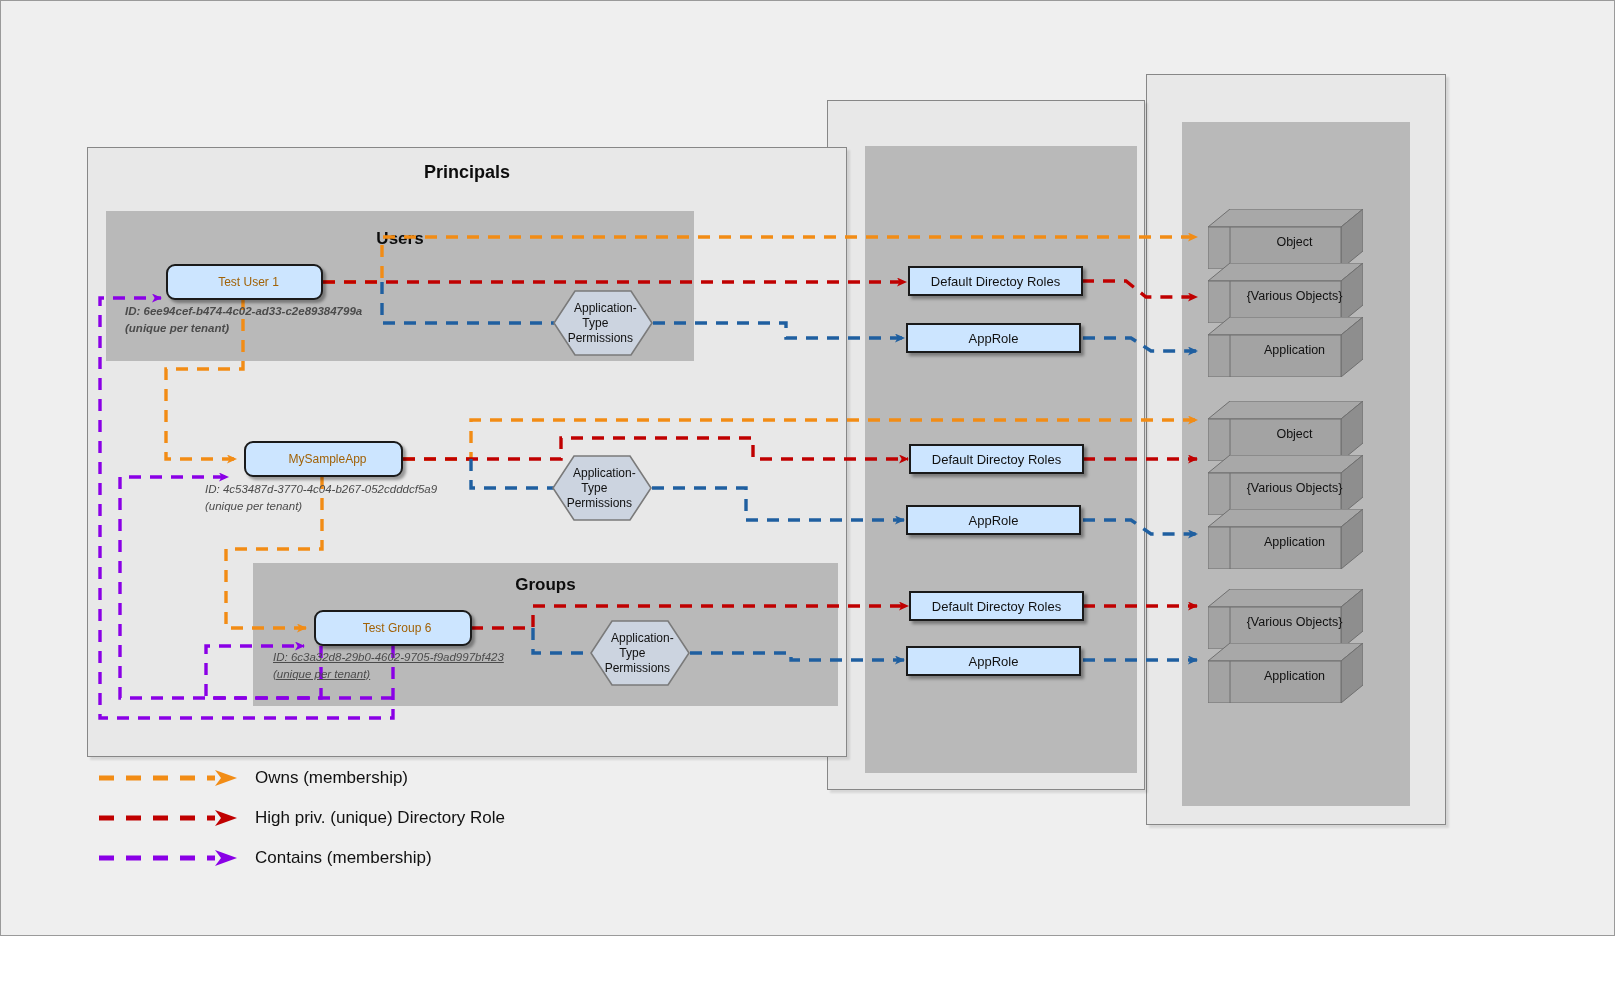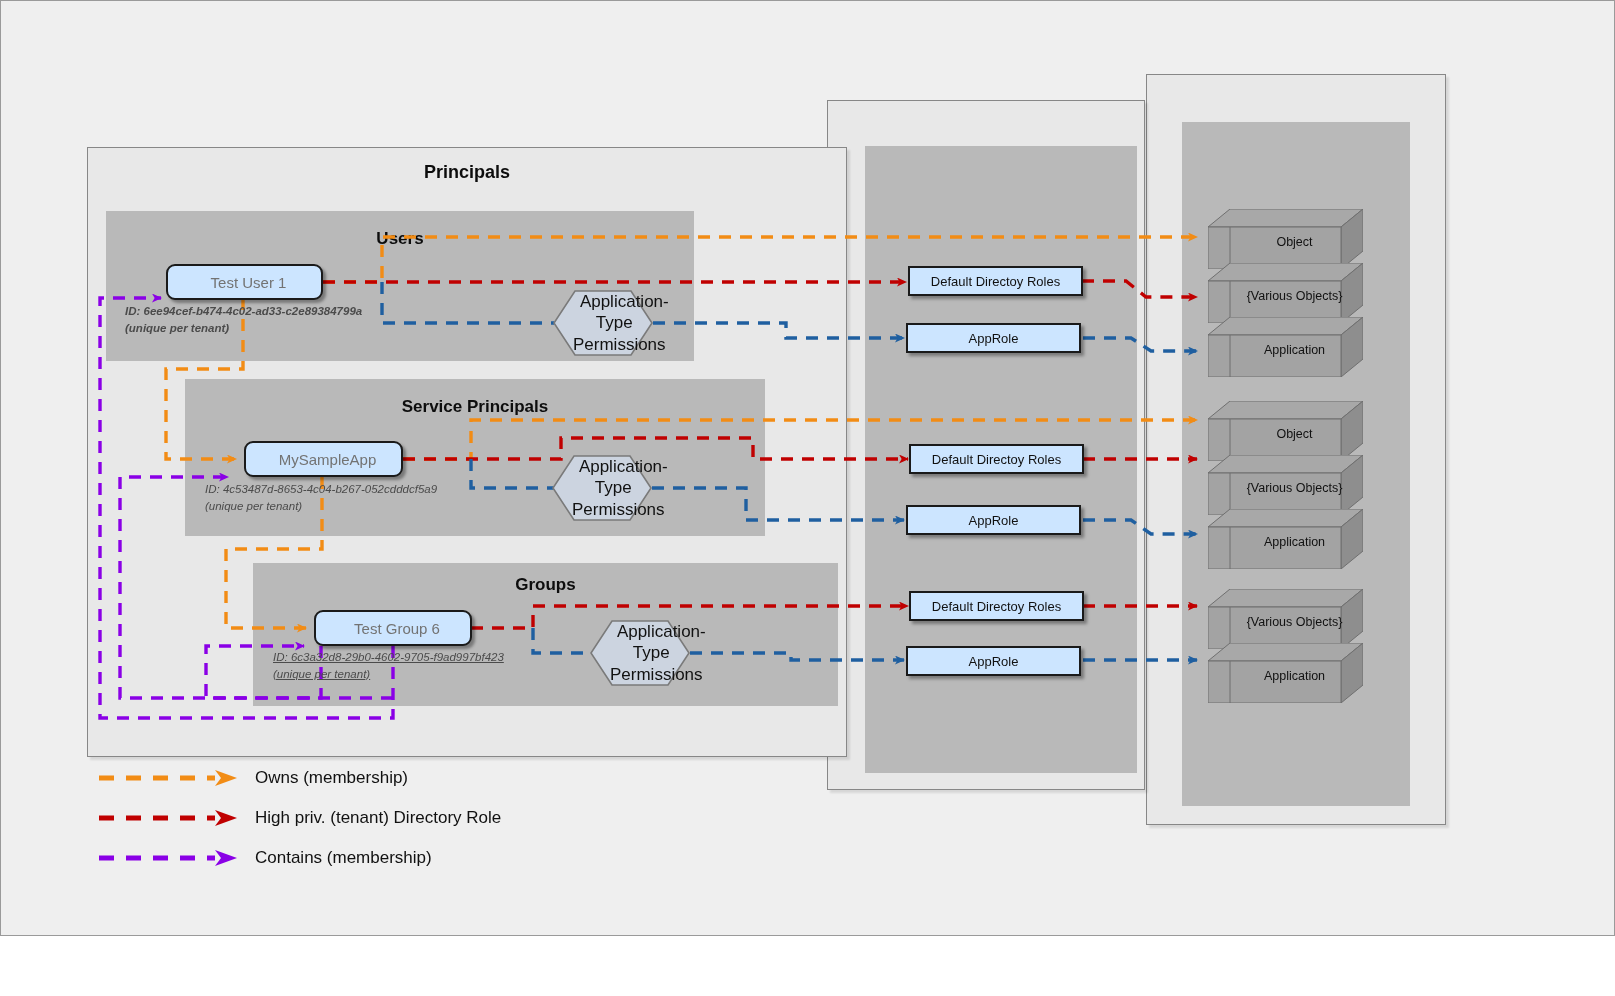--- a/index.html
+++ b/index.html
@@ -40,41 +40,41 @@
   }
 
   
   .node{
     position:absolute;
     background:#cce5ff;
     border:2px solid #1a1a1a;
     border-radius:9px;
     box-sizing:border-box;
     display:flex;align-items:center;justify-content:center;
-    font-size:15px;color:#737373;
+    font-size:12px;color:#a16207;
     box-shadow:3px 3px 3px rgba(0,0,0,.35);
     padding-left:8px;
   }
   
   .node-sq{
     position:absolute;
     background:#cce5ff;
     border:2px solid #1a1a1a;
     border-radius:0;
     box-sizing:border-box;
     display:flex;align-items:center;justify-content:center;
     font-size:13px;color:#111;
     box-shadow:3px 3px 3px rgba(0,0,0,.35);
   }
   
   .hex{
     position:absolute;
-    display:flex;align-items:center;justify-content:flex-start;
+    display:flex;align-items:center;justify-content:flex-end;
     text-align:center;
-    font-size:17px;line-height:1.25;color:#111;
+    font-size:12px;line-height:1.25;color:#111;
   }
   .hex svg{position:absolute;left:0;top:0;}
   .hex span{position:relative;z-index:2;padding:0 10px;}
 
   
   .cube{position:absolute;}
   .cube svg{position:absolute;left:0;top:0;}
   .cube span{
     position:absolute;left:22px;right:4px;top:50%;
     transform:translateY(-30%);
@@ -115,23 +115,20 @@
   <div class="pane-title" style="left:86px;width:760px;top:161px;font-size:18px;">Principals</div>
 
   <div class="grp" style="left:1181px;top:121px;width:228px;height:684px;"></div>
 
   <div class="grp" style="left:864px;top:145px;width:272px;height:627px;"></div>
 
   <div class="grp" style="left:105px;top:210px;width:588px;height:150px;">
     <div class="grp-title" style="font-size:17px;top:18px;">Users</div>
   </div>
 
-  <div class="grp" style="left:184px;top:378px;width:580px;height:157px;">
-    <div class="grp-title" style="font-size:17px;top:18px;">Service Principals</div>
-  </div>
 
   <div class="grp" style="left:252px;top:562px;width:585px;height:143px;">
     <div class="grp-title" style="font-size:17px;top:12px;">Groups</div>
   </div>
 
   <svg id="wires" viewBox="0 0 1615 996">
     <defs>
       <marker id="ah-orange" markerWidth="10" markerHeight="9" refX="9" refY="4.5" orient="auto" markerUnits="userSpaceOnUse">
         <path d="M0,0 L10,4.5 L0,9 L2.6,4.5 Z" fill="#f28c15"></path>
       </marker>
@@ -192,21 +189,21 @@
   </svg>
 
   <div class="node" style="left:165px;top:263px;width:157px;height:36px;">Test User 1</div>
   <div class="idcap" style="left:124px;top:302px;font-weight:bold;">
     <div>ID: 6ee94cef-b474-4c02-ad33-c2e89384799a</div>
     <div>(unique per tenant)</div>
   </div>
 
   <div class="node" style="left:243px;top:440px;width:159px;height:36px;">MySampleApp</div>
   <div class="idcap" style="left:204px;top:480px;">
-    <div>ID: 4c53487d-8653-4c04-b267-052cdddcf5a9</div>
+    <div>ID: 4c53487d-3770-4c04-b267-052cdddcf5a9</div>
     <div>(unique per tenant)</div>
   </div>
 
   <div class="node" style="left:313px;top:609px;width:158px;height:36px;">Test Group 6</div>
   <div class="idcap" style="left:272px;top:648px;text-decoration:underline;">
     <div>ID: 6c3a32d8-29b0-4602-9705-f9ad997bf423</div>
     <div>(unique per tenant)</div>
   </div>
 
   <div class="hex" style="left:552px;top:289px;width:100px;height:66px;">
@@ -335,21 +332,21 @@
       <div class="lg-label">Owns (membership)</div>
     </div>
 
     <div class="lg-row">
       <div class="lg-swatch">
         <svg width="150" height="22" viewBox="0 0 150 22">
           <line x1="2" y1="11" x2="118" y2="11" stroke="#c00000" stroke-width="5" stroke-dasharray="15 12"></line>
           <path d="M118,3 L140,11 L118,19 L124,11 Z" fill="#c00000"></path>
         </svg>
       </div>
-      <div class="lg-label">High priv. (tenant) Directory Role</div>
+      <div class="lg-label">High priv. (unique) Directory Role</div>
     </div>
 
 
     <div class="lg-row">
       <div class="lg-swatch">
         <svg width="150" height="22" viewBox="0 0 150 22">
           <line x1="2" y1="11" x2="118" y2="11" stroke="#8a00e6" stroke-width="5" stroke-dasharray="15 12"></line>
           <path d="M118,3 L140,11 L118,19 L124,11 Z" fill="#8a00e6"></path>
         </svg>
       </div>

